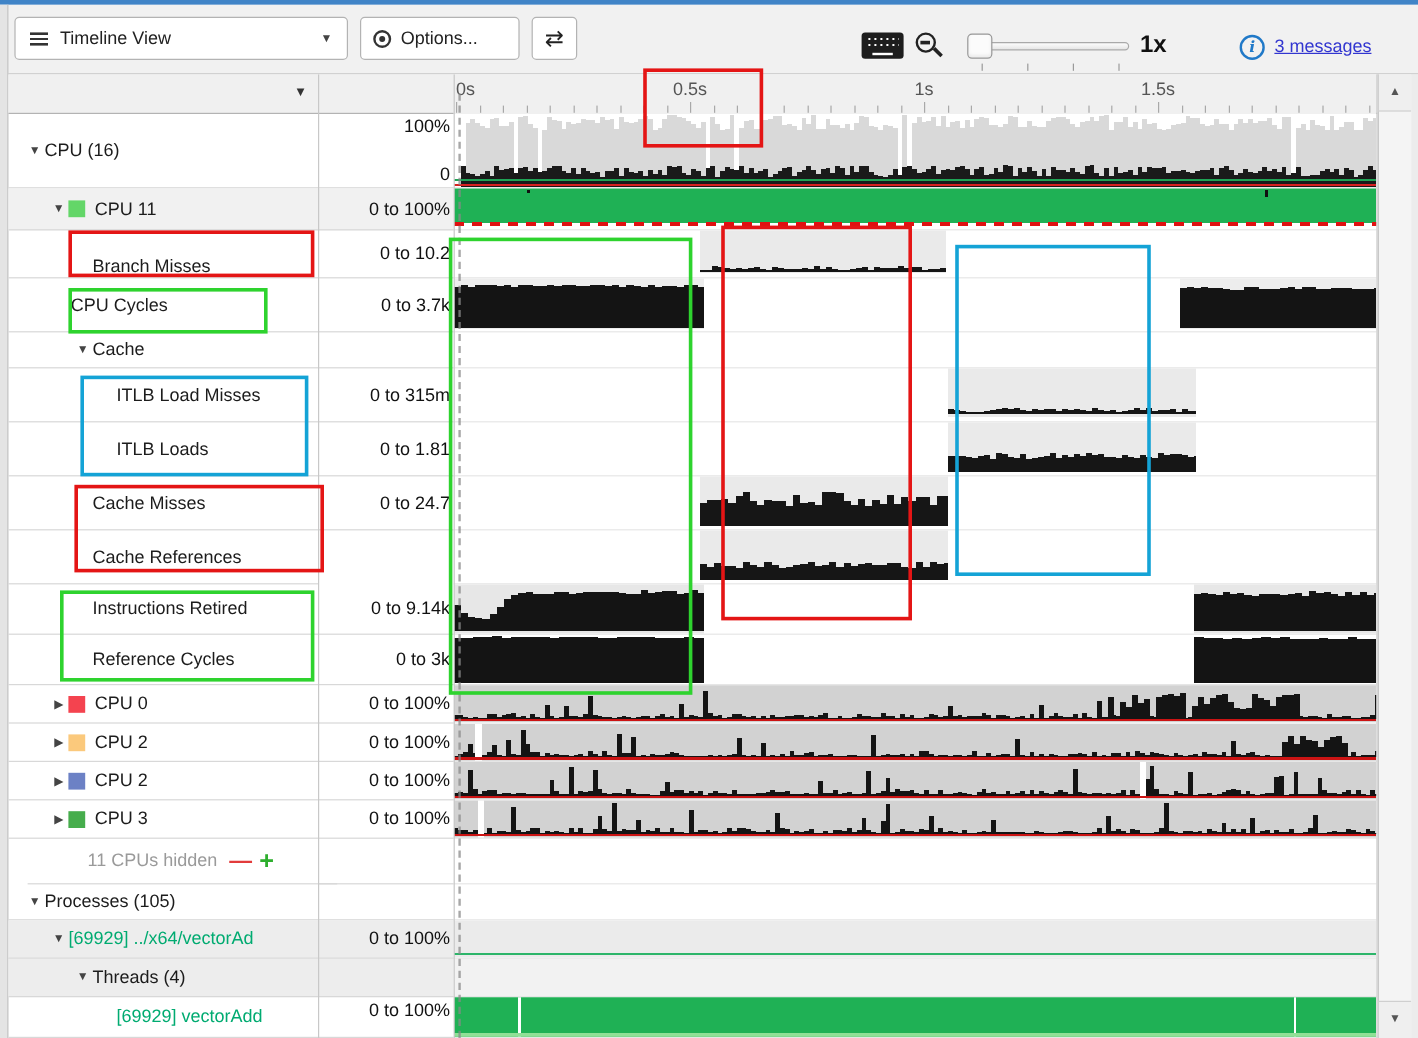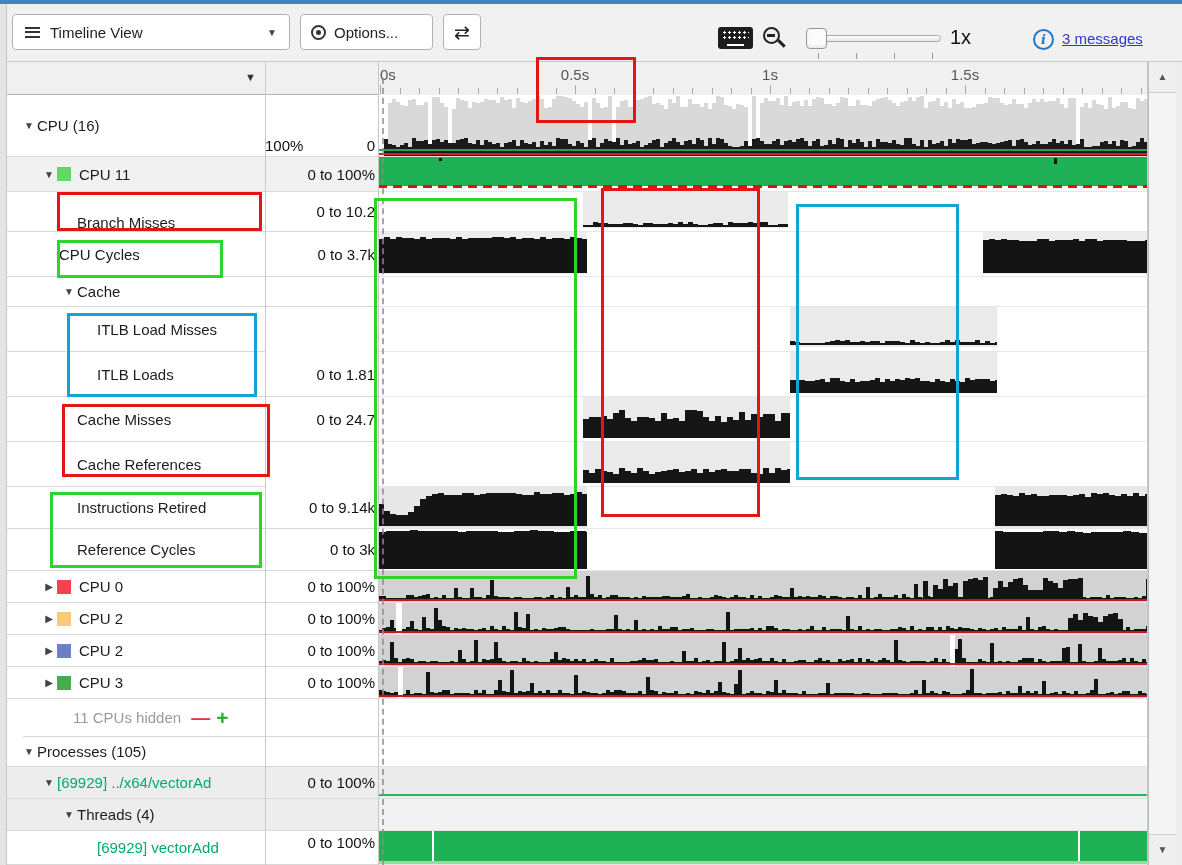--- a/index.html
+++ b/index.html
@@ -23,39 +23,39 @@
       background-image:radial-gradient(#fff 1.1px,transparent 1.2px);background-size:5px 5px;}
   .kbd .space{position:absolute;left:9px;bottom:3px;width:17px;height:2.5px;background:#fff;}
   .zoomout{position:absolute;left:763px;top:23px;width:17px;height:17px;border:2.5px solid #222;border-radius:50%;box-sizing:border-box;}
   .zoomout .minus{position:absolute;left:2px;top:5px;width:8px;height:2.5px;background:#222;}
   .zoomout .handle{position:absolute;left:12px;top:13px;width:9px;height:3px;background:#222;transform:rotate(45deg);}
   .slider-track{position:absolute;left:808px;top:31px;width:133px;height:7px;background:linear-gradient(#fdfdfd,#e6e6e6);
       border:1px solid #a9a9a9;border-radius:4px;box-sizing:border-box;}
   .slider-handle{position:absolute;left:806px;top:24px;width:21px;height:21px;background:#fbfbfb;border:1px solid #979797;
       border-radius:4px;box-sizing:border-box;box-shadow:inset 0 -2px 3px rgba(0,0,0,.07);}
   .slider-tick{position:absolute;top:49px;width:1px;height:6px;background:#9a9a9a;}
-  .zoomlabel{position:absolute;left:950px;top:22px;font-size:20px;font-weight:400;color:#111;}
+  .zoomlabel{position:absolute;left:950px;top:22px;font-size:20px;font-weight:700;color:#111;}
   .info{position:absolute;left:1033px;top:25px;width:21px;height:21px;border:2px solid #2079c8;border-radius:50%;
       color:#2079c8;font:italic 700 13px/18px "DejaVu Serif",serif;text-align:center;box-sizing:border-box;}
   .msglink{position:absolute;left:1062px;top:26px;font-size:15px;color:#3236d0;text-decoration:underline;cursor:pointer;}
 
   .colheader{position:absolute;left:7px;top:62px;width:1141px;height:33px;background:#f0f0f0;
       border-bottom:1px solid #b3b3b3;box-sizing:border-box;}
   .hdrcaret{position:absolute;left:238px;top:9px;font-size:11px;color:#333;}
   .vline{position:absolute;top:62px;width:1px;height:803px;background:#c8c8c8;}
   .axis{position:absolute;left:378px;top:62px;width:769px;height:33px;background:#f0f0f0;box-sizing:border-box;}
   .axis .lbl{position:absolute;top:4px;font-size:15px;color:#555;}
   .axis .tick{position:absolute;bottom:1px;width:1px;background:#a8a8a8;}
 
   .row{position:absolute;left:7px;width:1175px;}
   .cell-label{position:absolute;left:0;top:0;bottom:0;width:258px;display:flex;align-items:center;
       overflow:hidden;border-bottom:1px solid #d8d8d8;font-size:15px;color:#1c1c1c;white-space:nowrap;box-sizing:border-box;}
   .cell-value{position:absolute;left:258px;top:0;bottom:0;width:113px;display:flex;align-items:center;justify-content:flex-end;
       padding-right:3px;border-bottom:1px solid #d8d8d8;font-size:15px;color:#111;box-sizing:border-box;}
-  .cell-value.two{flex-direction:row;align-items:flex-end;justify-content:space-between;padding-top:2px;padding-bottom:2px;}
+  .cell-value.two{flex-direction:column;align-items:flex-end;justify-content:space-between;padding-top:2px;padding-bottom:2px;}
   .cell-value.top{align-items:flex-start;padding-top:3px;}
   .cell-chart{position:absolute;left:371px;top:0;bottom:0;width:769px;border-bottom:1px solid #e6e6e6;box-sizing:border-box;}
   .cell-chart svg{display:block;}
   .exp{flex:0 0 16px;width:16px;text-align:center;font-size:10px;color:#444;}
   .swatch{flex:0 0 14px;width:14px;height:14px;margin-right:8px;}
   .hid-label{color:#9a9a9a;}
   .minusbtn{color:#e23b3b;font-size:19px;font-weight:700;margin-left:10px;}
   .plusbtn{color:#2eae2e;font-size:21px;font-weight:700;margin-left:6px;}
 
   .cursorline{position:absolute;left:382px;top:78px;width:0;height:787px;border-left:2px dashed #8a8a8a;opacity:.75;pointer-events:none;}
@@ -760,20 +760,23 @@
         <div class="cell-value"></div>
         <div class="cell-chart">
           <svg width="769" height="29" shape-rendering="crispEdges"></svg>
         </div>
       </div>
       <div class="row" style="top: 307px; height: 45px;">
         <div class="cell-label" style="padding-left: 74px;">
           <span class="exp"></span>
           <span>ITLB Load Misses</span>
         </div>
+        <div class="cell-value">
+          <span>0 to 315m</span>
+        </div>
         <div class="cell-chart">
           <svg width="769" height="44" shape-rendering="crispEdges">
             <rect x="412" y="0" width="207" height="40.480000000000004" fill="#eaeaea"></rect>
             <rect x="412" y="33.947973932418975" width="5" height="4.052026067581028" fill="#161616"></rect>
             <rect x="417" y="34.731554785743356" width="5" height="3.2684452142566442" fill="#161616"></rect>
             <rect x="422" y="35.83175478782505" width="5" height="2.168245212174952" fill="#161616"></rect>
             <rect x="427" y="35.91696596248075" width="5" height="2.0830340375192464" fill="#161616"></rect>
             <rect x="432" y="35.960270701162514" width="5" height="2.039729298837483" fill="#161616"></rect>
             <rect x="437" y="36.07425984265283" width="5" height="1.9257401573471726" fill="#161616"></rect>
             <rect x="442" y="35.75341168637387" width="5" height="2.2465883136261255" fill="#161616"></rect>

